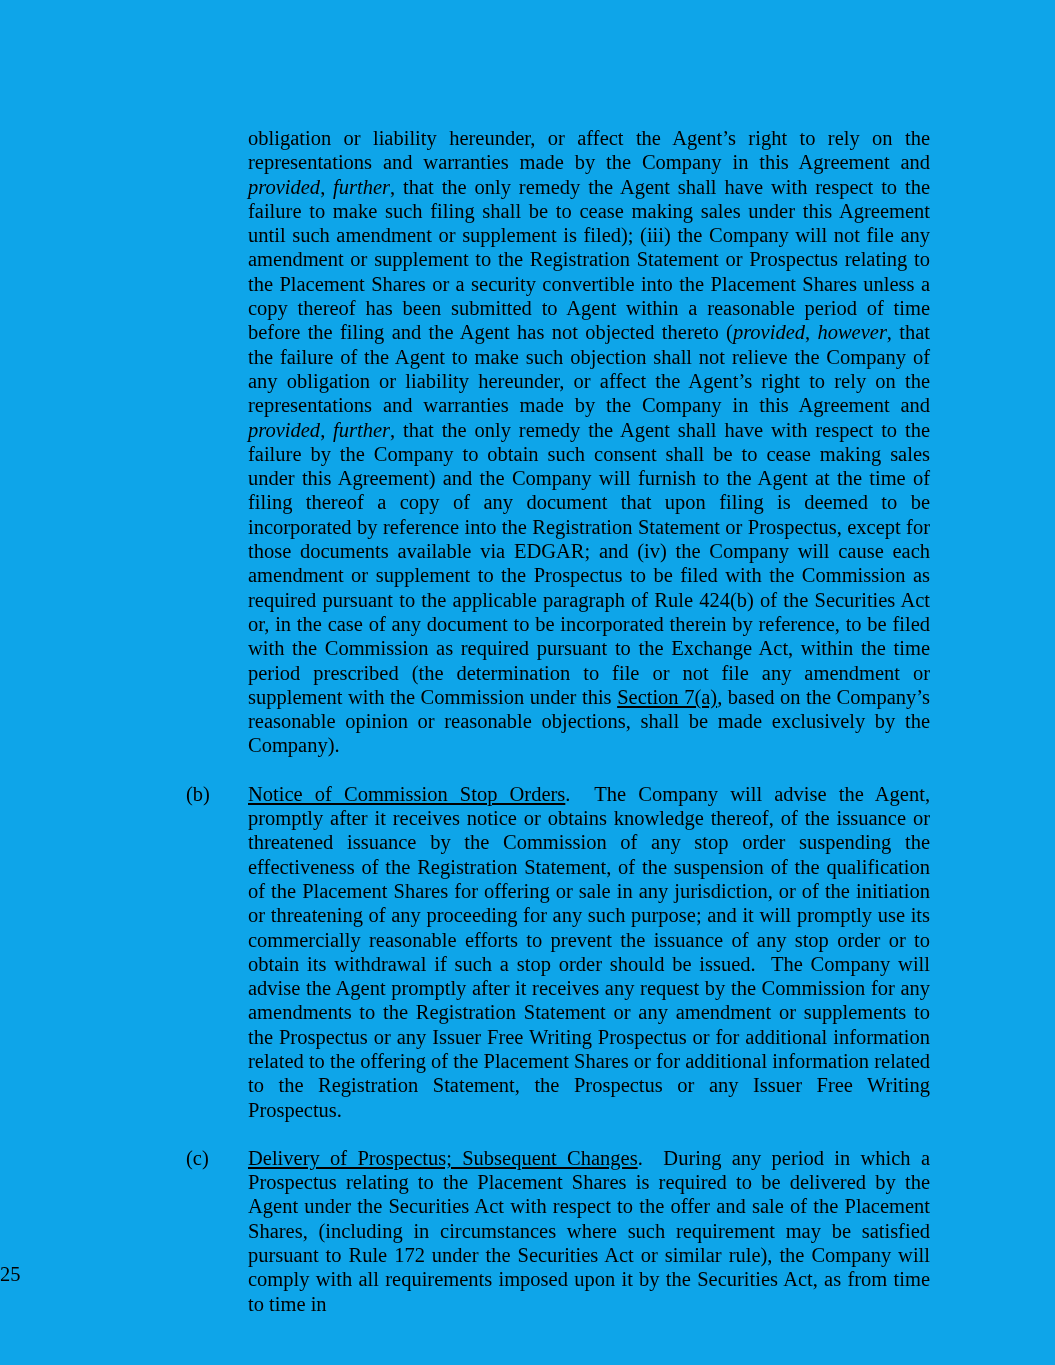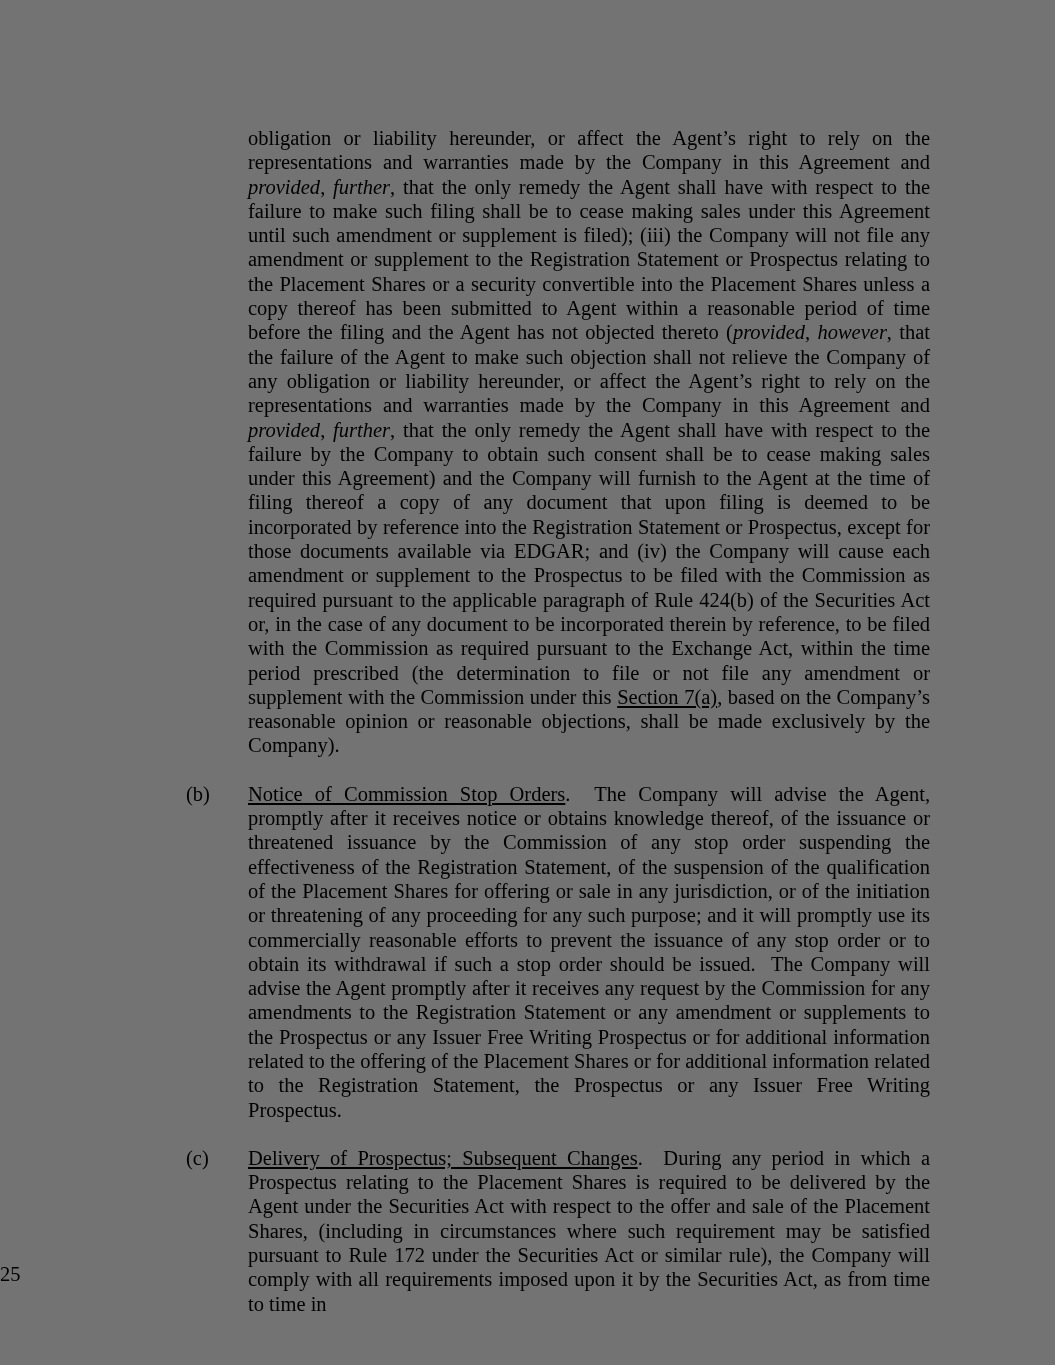--- a/index.html
+++ b/index.html
@@ -2,21 +2,21 @@
 <html><head>
 <meta charset="utf-8">
 <style>
   * { margin: 0; padding: 0; box-sizing: border-box; }
   html, body { background: #e8e8e8; }
   .page {
     position: relative;
     width: 1055px;
     height: 1365px;
     margin: 0 auto;
-    background: #737373;
+    background: #0ea5e9;
     font-family: "Liberation Serif", "DejaVu Serif", serif;
     font-size: 20.5px;
     line-height: 24.3px;
     color: #000000;
     overflow: hidden;
   }
   .content {
     position: absolute;
     top: 126px;
     left: 186px;

